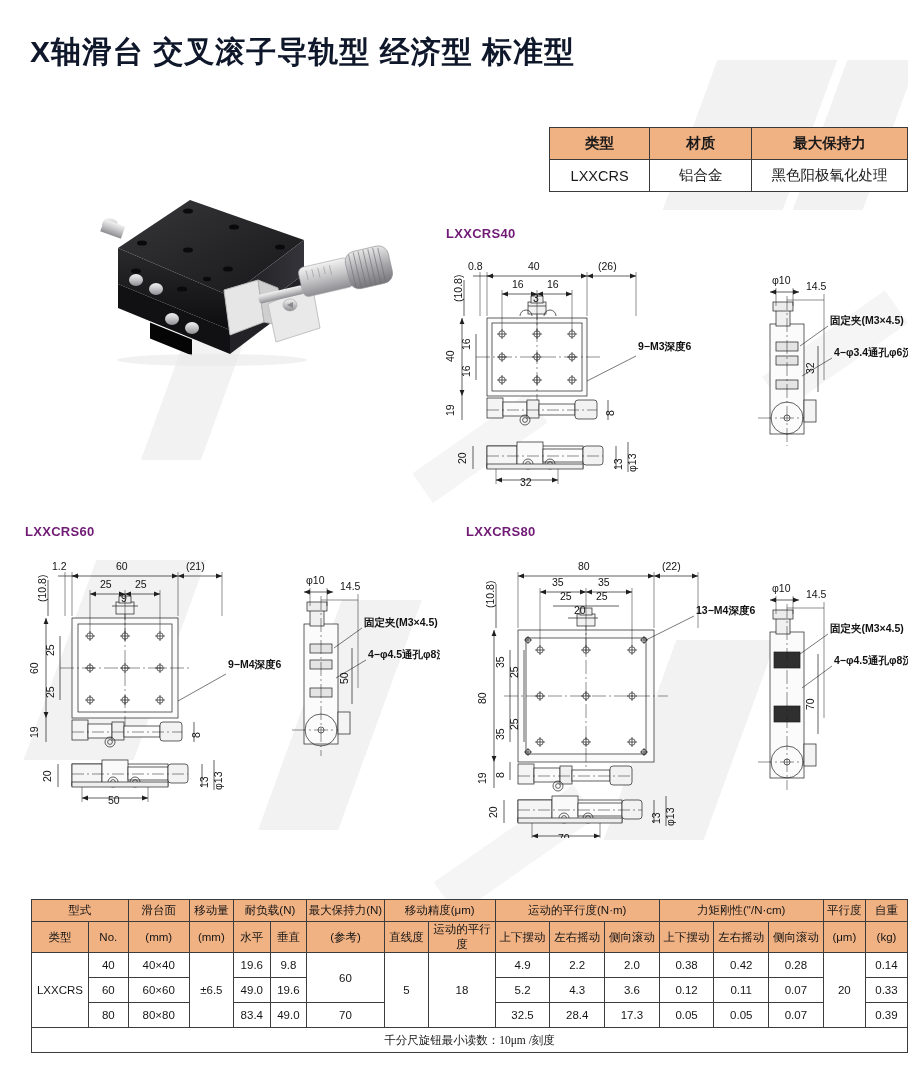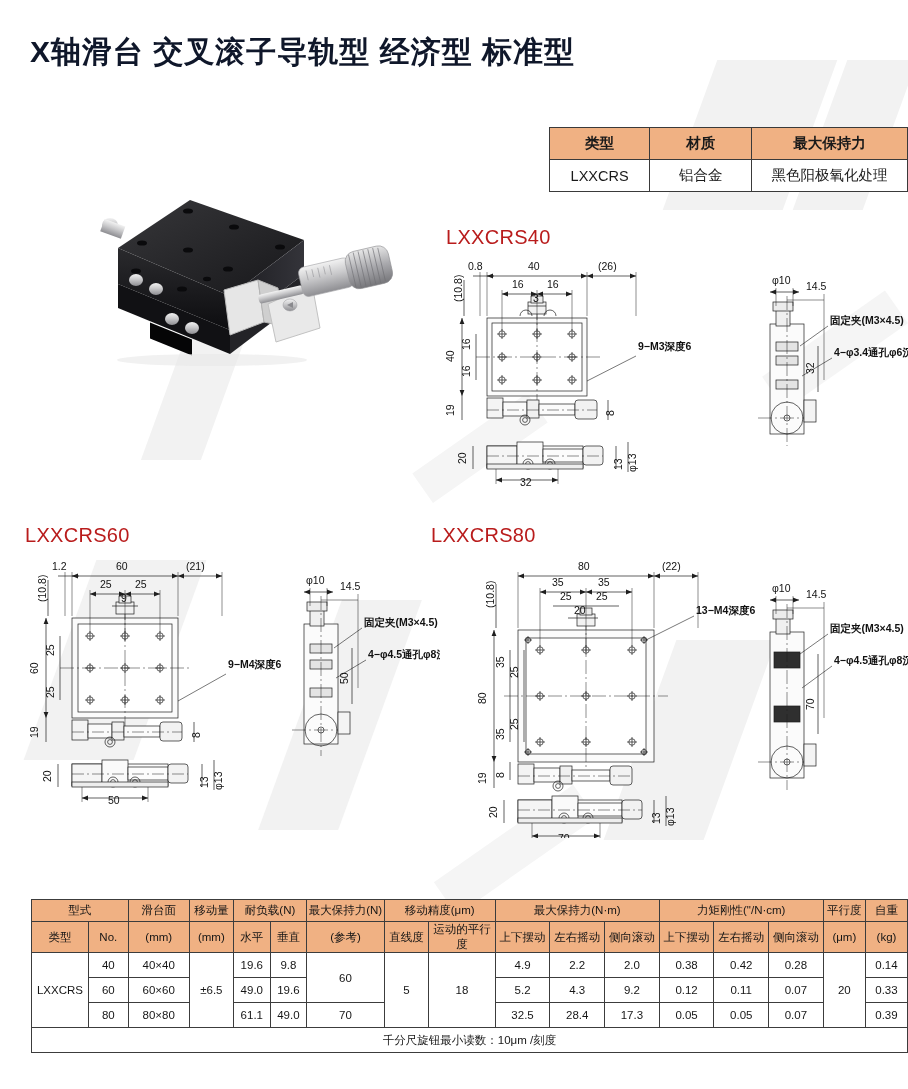--- a/index.html
+++ b/index.html
@@ -29,37 +29,38 @@
     border:1.5px solid #3a3a3a;
     text-align:center;font-size:14.5px;
     padding:5px 4px;height:21px;
   }
   .mat-table .hd{background:#f0b183;font-weight:bold;}
   .mat-c1{width:92px;} .mat-c2{width:95px;} .mat-c3{width:150px;}
   
   .photo{position:absolute;left:62px;top:192px;width:350px;height:180px;z-index:4;}
   
   .dwg-label{
-    position:absolute;font-size:20px;font-weight:normal;color:#b91c1c;z-index:6;
+    position:absolute;font-size:13px;font-weight:bold;color:#701a75;z-index:6;
     letter-spacing:.3px;
   }
   .dwg{position:absolute;z-index:4;}
   
   .spec-wrap{position:absolute;left:31px;top:899px;z-index:5;background:#fff;}
   table.spec{border-collapse:collapse;}
   table.spec th,table.spec td{
     border:1.2px solid #3c3c3c;
     font-size:11.5px;text-align:center;
     padding:0;font-weight:normal;color:#151515;
   }
   table.spec th{background:#f0b183;font-weight:normal;height:21px;}
   table.spec td{height:24px;background:#fff;}
   .note-row td{
     text-align:left;padding-left:6px;font-size:12.5px;height:24px;
     border:1.2px solid #3c3c3c;
+    font-family:Liberation Serif, serif;
   }
   
   text{font-family:"Liberation Sans","DejaVu Sans",sans-serif;}
 </style>
 </head>
 <body>
 
 <div class="wm" style="left:690px;top:60px;width:120px;height:150px;"></div>
 <div class="wm" style="left:820px;top:60px;width:70px;height:150px;"></div>
 <div class="wm" style="left:60px;top:560px;width:110px;height:200px;"></div>
@@ -544,21 +545,21 @@
     <text x="320" y="42">14.5</text>
     <text x="328" y="136" transform="rotate(-90 328 136)">50</text>
   </g>
   <g font-size="10.5" font-weight="bold" fill="#111">
     <text x="208" y="120">9−M4深度6</text>
     <text x="344" y="78">固定夹(M3×4.5)</text>
     <text x="348" y="110">4−φ4.5通孔φ8沉孔深度4.4</text>
   </g>
 </svg>
 
-<div class="dwg-label" style="left:431px;top:524px;">LXXCRS80</div>
+<div class="dwg-label" style="left:466px;top:524px;">LXXCRS80</div>
 <svg class="dwg" style="left:440px;top:548px;" width="468" height="290" viewBox="0 0 468 290">
   <g stroke="#1e1e1e" stroke-width="0.7" fill="none">
 
     <rect x="78" y="82" width="136" height="132" fill="#fbfbfb"></rect>
     <rect x="86" y="90" width="120" height="116" fill="#fff"></rect>
     <g>
       <g transform="translate(100,102)">
           <circle r="3.2"></circle>
           <line x1="-5" y1="0" x2="5" y2="0"></line>
           <line x1="0" y1="-5" x2="0" y2="5"></line>
@@ -770,21 +771,21 @@
         <col style="width:44px">
   </colgroup>
   <thead>
     <tr>
       <th colspan="2">型式</th>
       <th rowspan="1">滑台面</th>
       <th rowspan="1">移动量</th>
       <th colspan="2">耐负载(N)</th>
       <th rowspan="1">最大保持力(N)</th>
       <th colspan="2">移动精度(μm)</th>
-      <th colspan="3">最大保持力(N·m)</th>
+      <th colspan="3">运动的平行度(N·m)</th>
       <th colspan="3">力矩刚性("/N·cm)</th>
       <th rowspan="1">平行度</th>
       <th rowspan="1">自重</th>
     </tr>
     <tr>
       <th>类型</th>
       <th>No.</th>
       <th>(mm)</th>
       <th>(mm)</th>
       <th>水平</th>
@@ -822,30 +823,30 @@
       <td rowspan="3">20</td>
       <td>0.14</td>
     </tr>
     <tr>
       <td>60</td>
       <td>60×60</td>
       <td>49.0</td>
       <td>19.6</td>
       <td>5.2</td>
       <td>4.3</td>
-      <td>9.2</td>
+      <td>3.6</td>
       <td>0.12</td>
       <td>0.11</td>
       <td>0.07</td>
       <td>0.33</td>
     </tr>
     <tr>
       <td>80</td>
       <td>80×80</td>
-      <td>61.1</td>
+      <td>83.4</td>
       <td>49.0</td>
       <td>70</td>
       <td>32.5</td>
       <td>28.4</td>
       <td>17.3</td>
       <td>0.05</td>
       <td>0.05</td>
       <td>0.07</td>
       <td>0.39</td>
     </tr>

